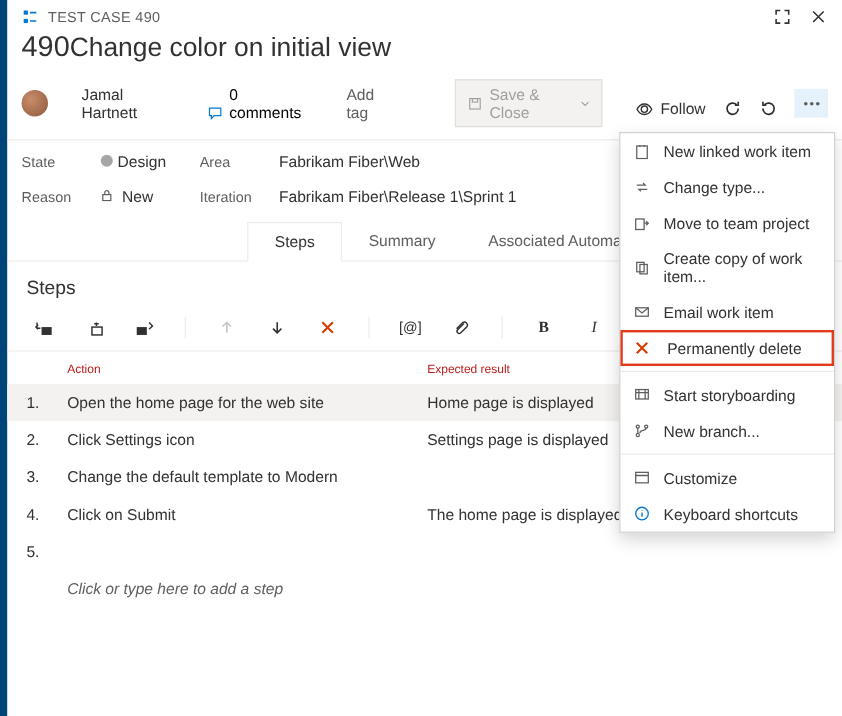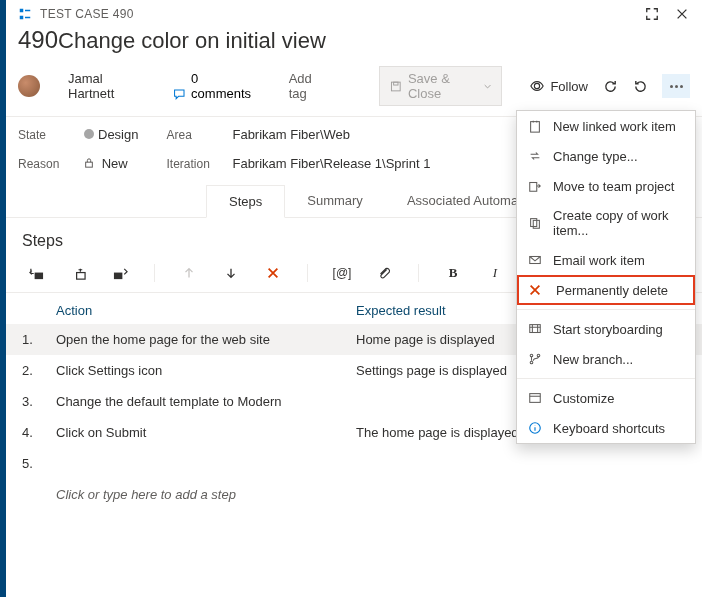--- a/index.html
+++ b/index.html
@@ -37,21 +37,21 @@
   .avatar { width:22px; height:22px; border-radius:50%; background: radial-gradient(circle at 35% 35%, #c98c6b, #8b5a3c); flex: none; }
   .author-name { font-size: 13px; }
   .comments { display:flex; align-items:flex-end; gap:6px; color:#000000; cursor:pointer; }
   .tag-add { color:#605e5c; cursor:pointer; padding:2px 6px; }
   .save-btn {
     margin-left: 16px;
     background:#f3f2f1; color:#a19f9d; border:1px solid #e1dfdd;
     padding: 4px 10px; display:inline-flex; align-items:center; gap:6px; font-size:13px;
     cursor: default;
   }
-  .toolbar-right { margin-left:auto; display:flex; align-items:center; gap:14px; }
+  .toolbar-right { margin-left:auto; display:flex; align-items:flex-end; gap:14px; }
   .follow { display:flex; align-items:center; gap:6px; color:#323130; cursor:pointer; }
   .more-btn { background:#e6f2fb; width:28px; height:24px; display:flex; align-items:center; justify-content:center; cursor:pointer; gap:2px; }
   .more-btn span { width:3px; height:3px; border-radius:50%; background:#605e5c; }
   .fields {
     display:flex; padding: 10px 12px 0 12px; gap: 28px;
   }
   .fcol { display:flex; flex-direction:column; gap:14px; }
   .flabel { font-size:12px; color:#605e5c; display:inline-block; width:54px; }
   .fval { font-size:13px; color:#323130; }
   .frow { display:flex; align-items:center; gap:12px; }
@@ -68,21 +68,21 @@
     display:flex; align-items:center; gap:26px; padding: 6px 18px 10px 22px;
     border-bottom:1px solid #edebe9;
   }
   .steps-toolbar .tb { width:16px; height:16px; display:flex; align-items:center; justify-content:center; color:#323130; cursor:pointer; }
   .steps-toolbar .tb.disabled { color:#c8c6c4; cursor:default; }
   .steps-toolbar .red { color:#d83b01; }
   .steps-toolbar .bold { font-weight:700; font-family: Georgia, serif; }
   .steps-toolbar .ital { font-style: italic; font-family: Georgia, serif; }
   .steps-toolbar .und { text-decoration: underline; font-family: Georgia, serif; }
   .sep { width:1px; height:18px; background:#edebe9; }
-  .col-headers { display:flex; padding: 10px 16px 6px 50px; font-size:13px; color:#0c4a6e; }
+  .col-headers { display:flex; padding: 10px 16px 6px 50px; font-size:10px; color:#b91c1c; }
   .col-a { width: 300px; }
   .steps-list {}
   .step-row { display:flex; align-items:flex-start; padding:8px 16px 8px 16px; font-size:13px; }
   .step-row.hl { background:#f3f2f1; }
   .step-num { width:34px; color:#323130; }
   .step-action { width:300px; padding-right:10px; }
   .step-exp { flex:1; }
   .placeholder { font-style:italic; color:#605e5c; }
   
   .context-menu {

